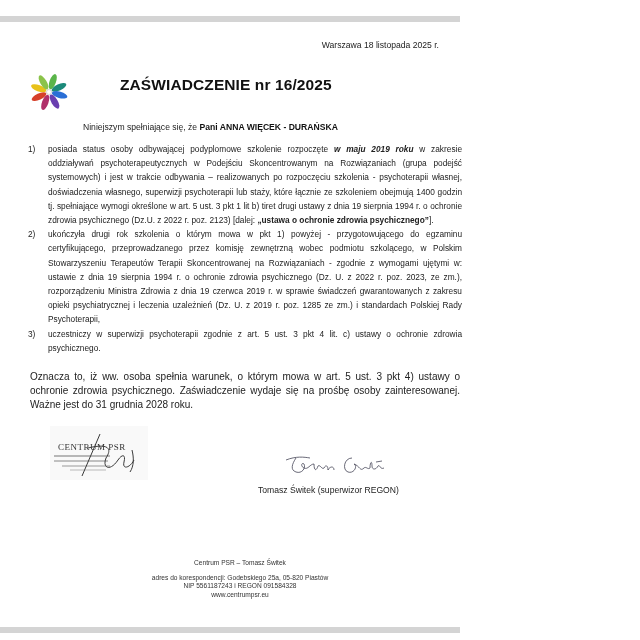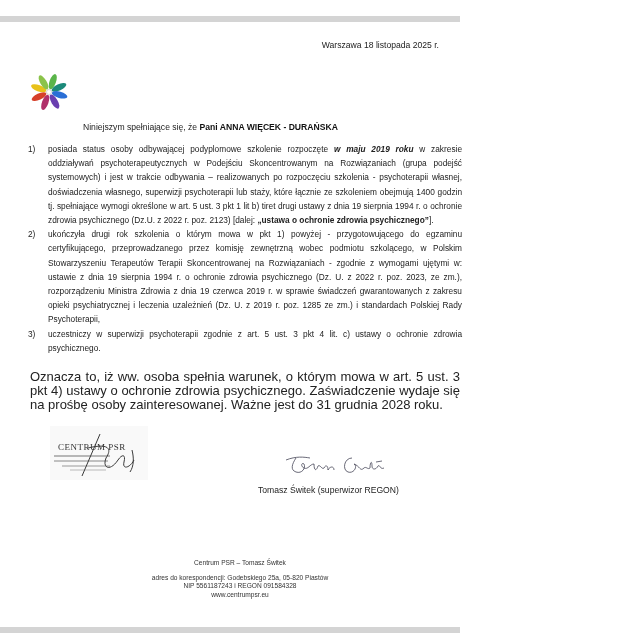--- a/index.html
+++ b/index.html
@@ -12,21 +12,21 @@
   .bar.bottom { top:627px; }
   .page { position:absolute; left:0; top:0; width:470px; height:640px; }
   .date { position:absolute; top:40px; right:31px; font-size:8.6px; color:#222; }
   .logo { position:absolute; left:27px; top:70px; width:44px; height:44px; }
   .title { position:absolute; left:120px; top:76px; font-size:15.5px; font-weight:bold; letter-spacing:0.1px; color:#111; }
   .intro { position:absolute; left:83px; top:122px; font-size:8.6px; color:#222; }
   .intro b { font-weight:bold; color:#111;text-align:right; }
   ol.items { position:absolute; left:28px; top:142px; width:434px; margin:0; padding:0; list-style:none; font-size:8.3px; line-height:14.2px; color:#222; }
   ol.items li { position:relative; padding-left:20px; text-align:justify; }
   ol.items li .num { position:absolute; left:0; top:0; }
-  .para { position:absolute; left:30px; top:370px; width:430px; font-size:13px; line-height:14.2px; color:#222; text-align:justify; }
+  .para { position:absolute; left:30px; top:370px; width:430px; font-size:10px; line-height:14.2px; color:#222; text-align:justify; }
   .stamp { position:absolute; left:48px; top:424px; width:104px; height:60px; }
   .signature { position:absolute; left:280px; top:450px; width:110px; height:30px; }
   .signer { position:absolute; left:258px; top:485px; font-size:8.6px; color:#222; }
   .footer { position:absolute; left:100px; width:280px; text-align:center; font-size:6.6px; color:#333; line-height:8.4px; }
   .footer.f1 { top:559px; }
   .footer.f2 { top:574px; }
 </style>
 </head>
 <body>
 
@@ -43,20 +43,21 @@
       <ellipse cx="0" cy="-11" rx="3.2" ry="8" fill="#2a6fd6" transform="rotate(105)"></ellipse>
       <ellipse cx="0" cy="-11" rx="3.2" ry="8" fill="#6a3fb0" transform="rotate(150)"></ellipse>
       <ellipse cx="0" cy="-11" rx="3.2" ry="8" fill="#b0306a" transform="rotate(200)"></ellipse>
       <ellipse cx="0" cy="-11" rx="3.2" ry="8" fill="#d6402a" transform="rotate(245)"></ellipse>
       <ellipse cx="0" cy="-11" rx="3.2" ry="8" fill="#e8c21a" transform="rotate(290)"></ellipse>
       <ellipse cx="0" cy="-11" rx="3.2" ry="8" fill="#8bc34a" transform="rotate(330)"></ellipse>
       <circle cx="0" cy="0" r="2.5" fill="#ffffff" stroke="#bbbbbb" stroke-width="0.6"></circle>
     </g>
   </svg>
 
+  <div class="title">ZAŚWIADCZENIE nr 16/2025</div>
 
   <div class="intro">
     <span>Niniejszym spełniające się, że </span><b>Pani ANNA WIĘCEK - DURAŃSKA</b>
   </div>
 
   <ol class="items">
     <li>
       <span class="num">1)</span>
       <span>posiada status osoby odbywającej podyplomowe szkolenie rozpoczęte </span><b><i>w maju 2019 roku</i></b><span> w zakresie oddziaływań psychoterapeutycznych w Podejściu Skoncentrowanym na Rozwiązaniach (grupa podejść systemowych) i jest w trakcie odbywania – realizowanych po rozpoczęciu szkolenia - psychoterapii własnej, doświadczenia własnego, superwizji psychoterapii lub staży, które łącznie ze szkoleniem obejmują 1400 godzin tj. spełniające wymogi określone w art. 5 ust. 3 pkt 1 lit b) tiret drugi ustawy z dnia 19 sierpnia 1994 r. o ochronie zdrowia psychicznego (Dz.U. z 2022 r. poz. 2123) [dalej: </span><b>„ustawa o ochronie zdrowia psychicznego”</b><span>].</span>
     </li>

